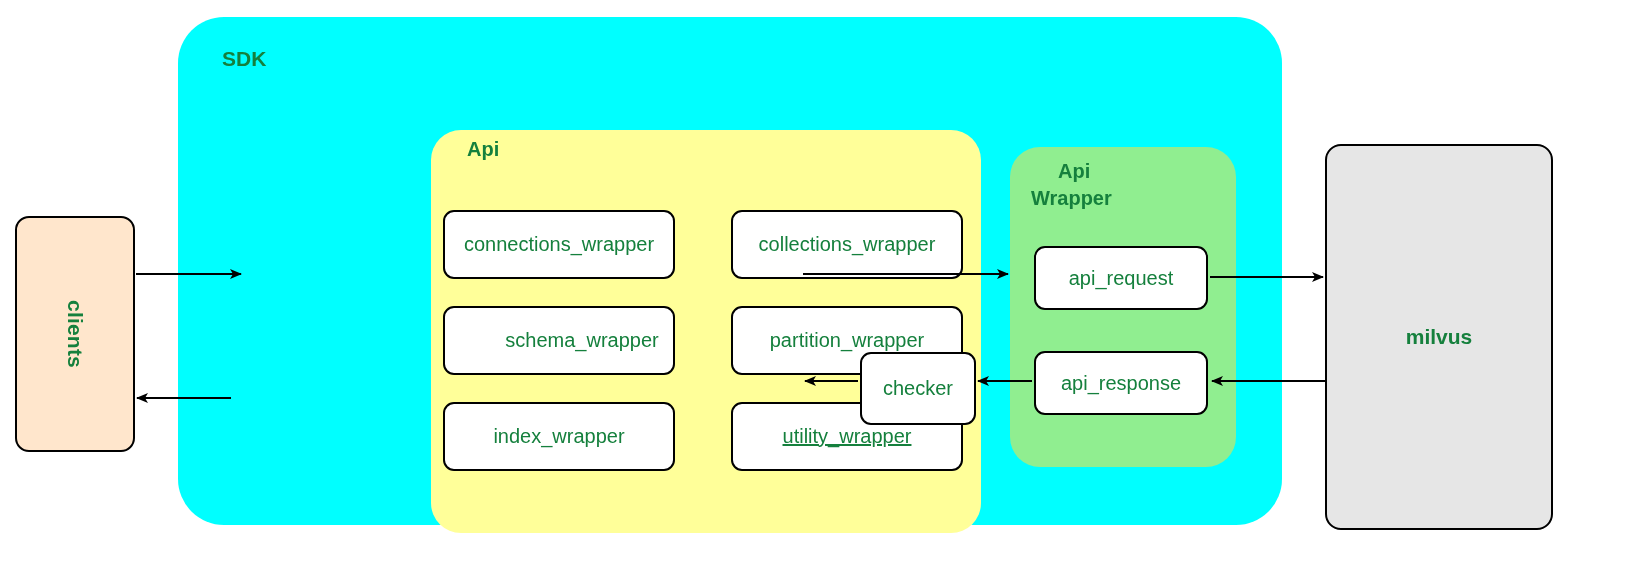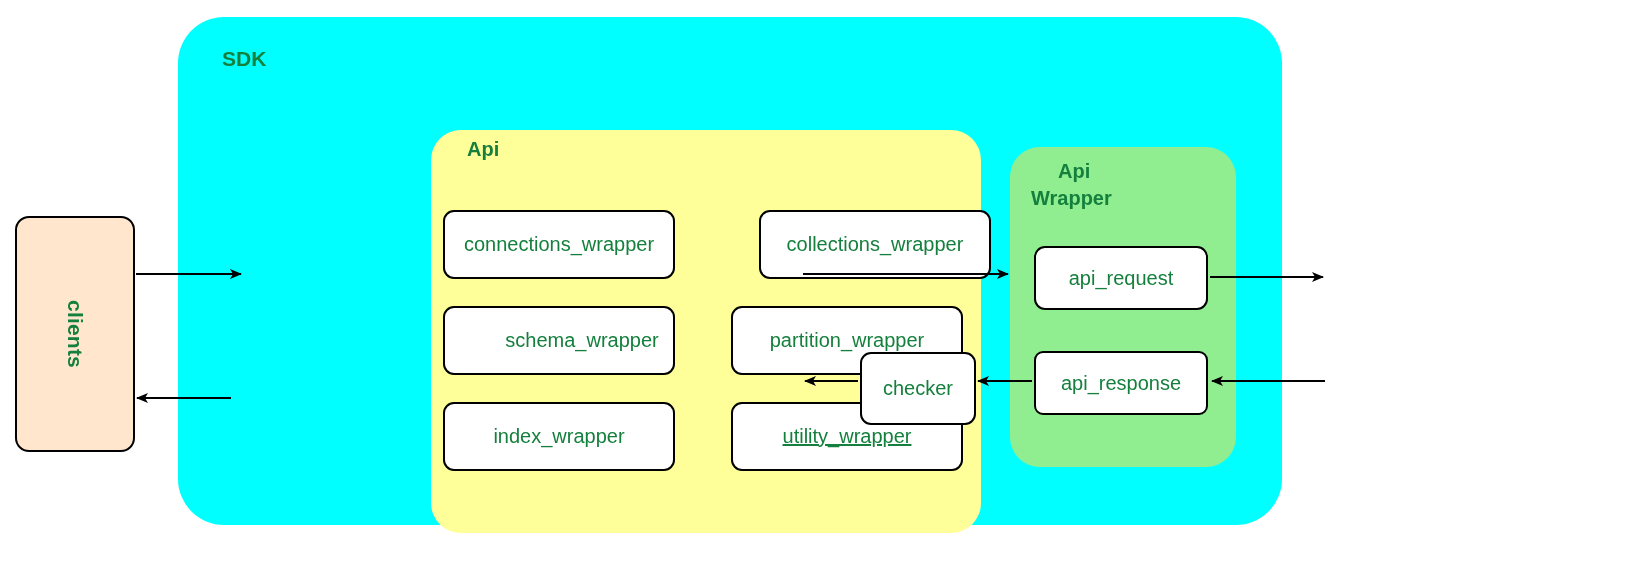--- a/index.html
+++ b/index.html
@@ -191,43 +191,44 @@
 
   <div class="node" id="sdk-box">
     <div id="sdk-label">SDK</div>
 
     <div class="node" id="api-wrapper-box">
       <div id="api-wrapper-title">
         <span class="line-indent">Api</span>
       </div>
 
       <div class="node wrapper-item" style="left:12px;  top:80px;">connections_wrapper</div>
-      <div class="node wrapper-item" style="left:300px; top:80px;margin-left:28px;">collections_wrapper</div>
+      <div class="node wrapper-item" style="left:300px; top:80px;">collections_wrapper</div>
       <div class="node wrapper-item" style="left:12px;  top:176px;padding-left:46px;">schema_wrapper</div>
       <div class="node wrapper-item" style="left:300px; top:176px;">partition_wrapper</div>
       <div class="node wrapper-item" style="left:12px;  top:272px;">index_wrapper</div>
       <div class="node wrapper-item" style="left:300px; top:272px;text-decoration:underline;">utility_wrapper</div>
     </div>
 
     <div class="node" id="checker-box" style="left:682px; top:335px;">checker</div>
 
     <div class="node" id="api-gateway-box" style="left:832px; top:130px;">
       <div id="api-gateway-title">
         <span class="line-indent">Api</span>
         <span class="line-plain">Wrapper</span>
       </div>
       <div class="node gateway-item" style="left:24px; top:99px;">api_request</div>
-      <div class="node gateway-item" style="left:24px; top:204px;border-radius:9px;">api_response</div>
+      <div class="node gateway-item" style="left:24px; top:204px;">api_response</div>
     </div>
   </div>
 
   <div class="node bordered" id="clients-box">
     <span id="clients-label">clients</span>
   </div>
 
+  <div class="node" id="milvus-box">milvus</div>
 
   <svg id="connectors" viewBox="0 0 1634 574">
     <defs>
       <marker id="arrowR" markerWidth="12" markerHeight="10" refX="11" refY="5" orient="auto" markerUnits="userSpaceOnUse">
         <path d="M0,0 L12,5 L0,10 L3,5 Z" fill="#000000"></path>
       </marker>
       <marker id="arrowL" markerWidth="12" markerHeight="10" refX="11" refY="5" orient="auto" markerUnits="userSpaceOnUse">
         <path d="M0,0 L12,5 L0,10 L3,5 Z" fill="#000000"></path>
       </marker>
     </defs>

